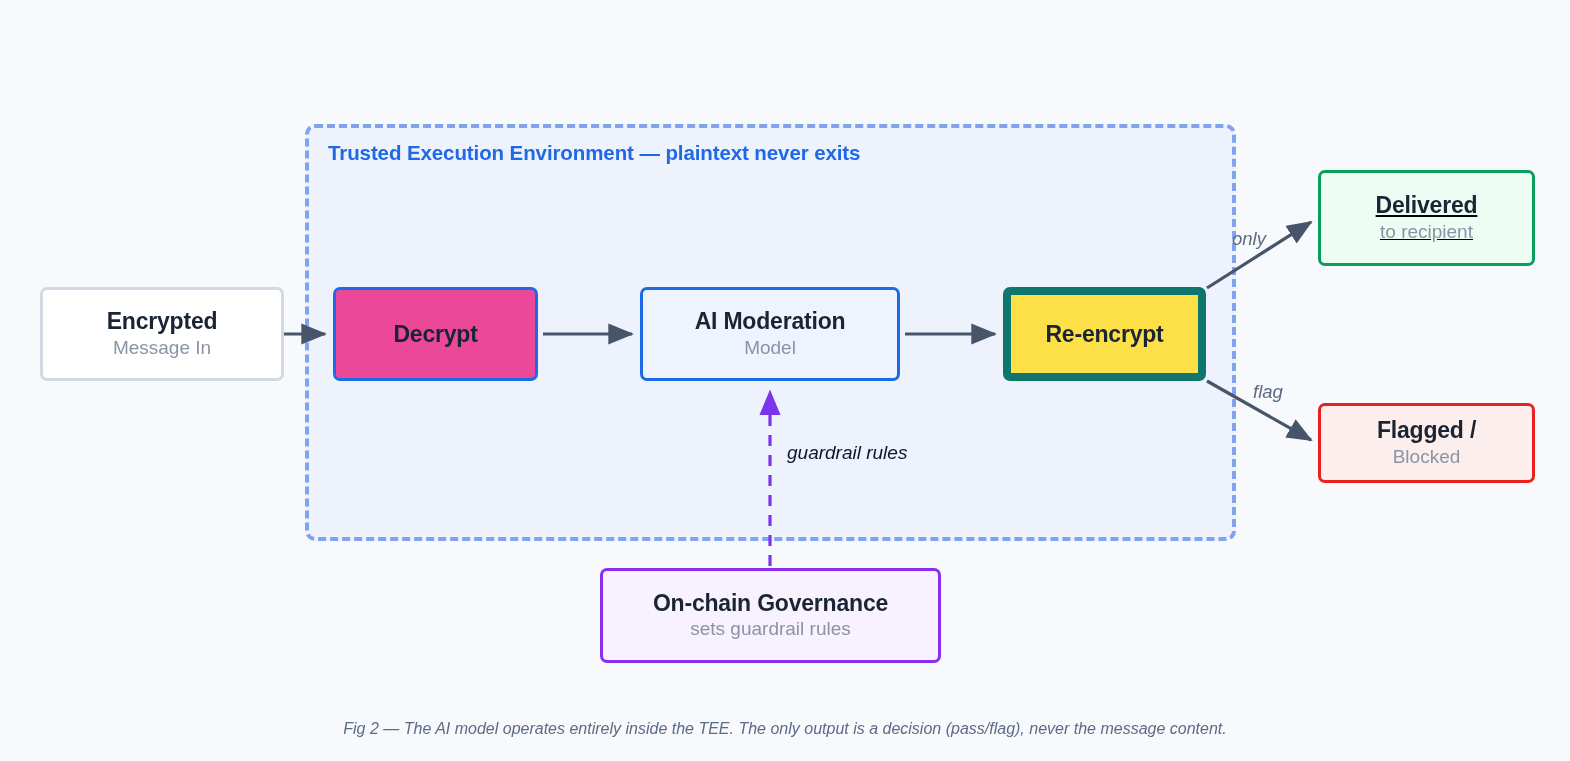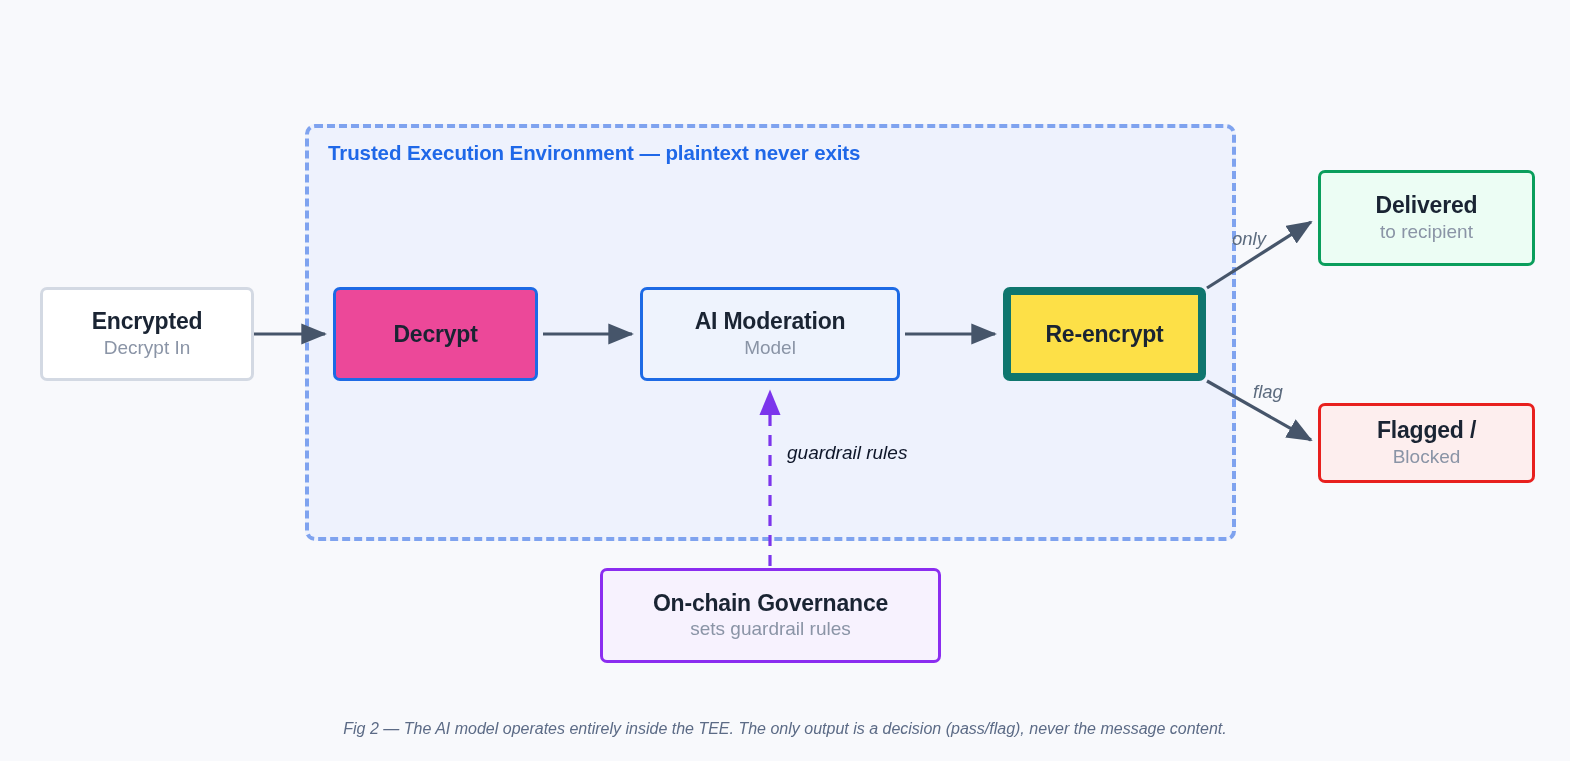--- a/index.html
+++ b/index.html
@@ -72,21 +72,21 @@
   }
   .node .sub {
     font-size: 19px;
     color: #8a94a6;
     line-height: 1.2;
     margin-top: 2px;
     white-space: nowrap;
   }
 
   .node-encrypted {
-    left: 40px; top: 287px; width: 214px; height: 94px;
+    left: 40px; top: 287px; width: 244px; height: 94px;
     background: #ffffff;
     border: 3px solid #d3d9e3;
   }
   .node-decrypt {
     left: 333px; top: 287px; width: 205px; height: 94px;
     background: #ec4899;
     border: 3px solid #1d6ae5;
   }
   .node-moderation {
     left: 640px; top: 287px; width: 260px; height: 94px;
@@ -96,20 +96,21 @@
   .node-reencrypt {
     left: 1003px; top: 287px; width: 203px; height: 94px;
     background: #fde047;
     border: 8px solid #0f766e;
     text-align: center;
   }
   .node-delivered {
     left: 1318px; top: 170px; width: 217px; height: 96px;
     background: #ecfdf4;
     border: 3px solid #0a9e5c;
+    text-decoration: underline;
   }
   .node-flagged {
     left: 1318px; top: 403px; width: 217px; height: 80px;
     background: #fdeeee;
     border: 3px solid #e8201e;
   }
   .node-governance {
     left: 600px; top: 568px; width: 341px; height: 95px;
     background: #f7f2fe;
     border: 3px solid #8b2df0;
@@ -178,21 +179,21 @@
     <g>
       <line x1="1207" y1="381" x2="1311" y2="440" stroke="#46556a" stroke-width="3.2" marker-end="url(#arrowDark)"></line>
     </g>
     <g>
       <line x1="770" y1="566" x2="770" y2="392" stroke="#7c35ec" stroke-width="3.2" stroke-dasharray="11 9" marker-end="url(#arrowPurple)"></line>
     </g>
   </svg>
 
   <div class="node node-encrypted">
     <div class="ttl">Encrypted</div>
-    <div class="sub">Decrypt In</div>
+    <div class="sub">Message In</div>
   </div>
 
   <div class="node node-decrypt">
     <div class="ttl">Decrypt</div>
   </div>
 
   <div class="node node-moderation">
     <div class="ttl">AI Moderation</div>
     <div class="sub">Model</div>
   </div>

